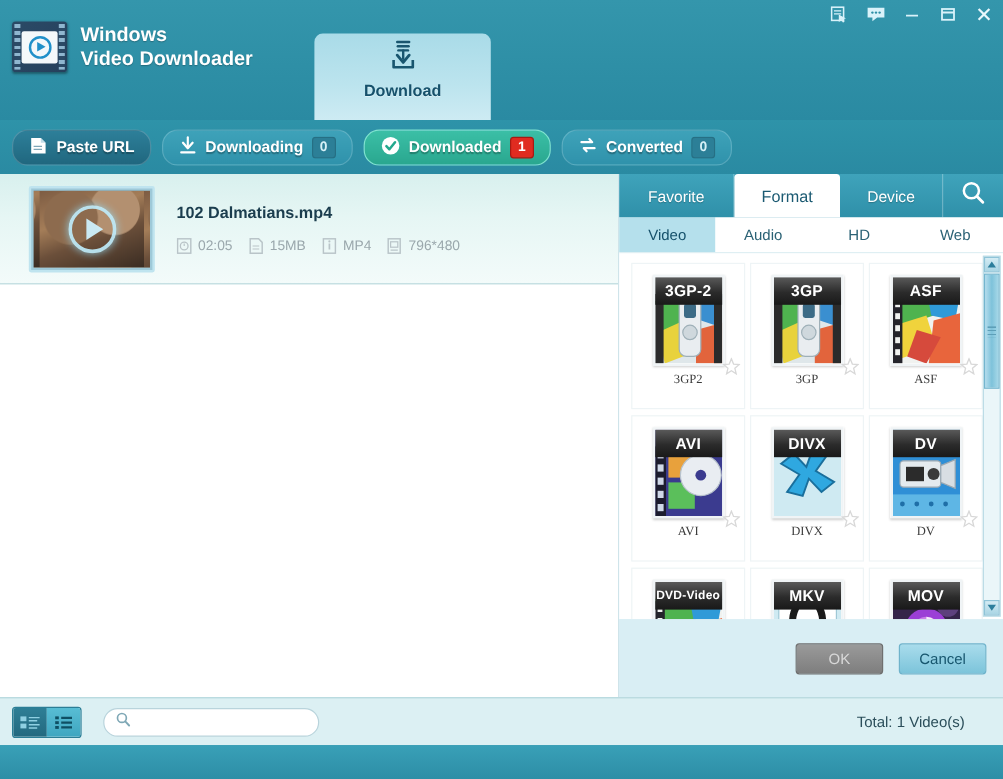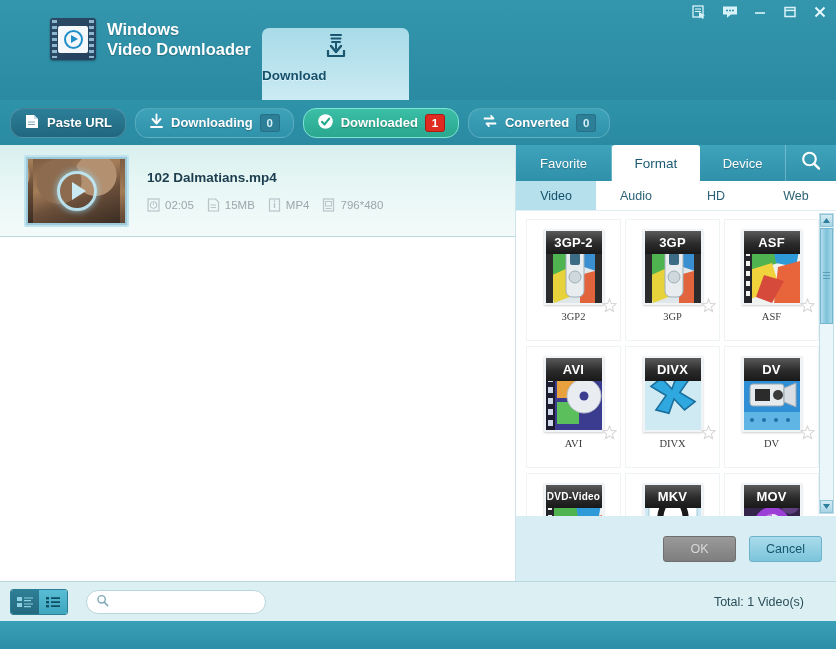--- a/index.html
+++ b/index.html
@@ -15,21 +15,21 @@
     overflow:hidden;
   }
 
   
   .titlebar{
     position:absolute; left:0; top:0; width:836px; height:100px;
     background:linear-gradient(180deg,#3496ac 0%,#2e8fa6 55%,#2a8aa2 100%);
   }
   .brand{
     position:absolute; left:10px; top:18px;
-    display:flex; align-items:center; gap:11px;margin-left:40px;
+    display:flex; align-items:center; gap:11px;
   }
   .logo{
     width:46px; height:42px; border-radius:3px;
     background:linear-gradient(135deg,#2b4a66,#25405c);
     position:relative;
     box-shadow:0 1px 2px rgba(0,0,0,.35);
     display:flex; align-items:center; justify-content:center;
   }
   .logo:before,.logo:after{
     content:""; position:absolute; top:2px; bottom:2px; width:5px;
@@ -56,21 +56,21 @@
 
   
   .wbtns{position:absolute; right:8px; top:3px; display:flex; align-items:center; gap:13px;}
   .wbtn{width:17px;height:17px;display:flex;align-items:center;justify-content:center;cursor:pointer;}
   .wbtn svg{display:block;}
 
   
   .maintabs{position:absolute; left:262px; top:28px; display:flex; align-items:flex-end; gap:0;}
   .mtab{
     width:147px; height:72px; padding-top:4px;
-    display:flex; flex-direction:column; justify-content:flex-start;
+    display:flex; flex-direction:column; align-items:center; justify-content:flex-start;
     gap:6px; cursor:pointer;
     border-radius:7px 7px 0 0;
   }
   .mtab.active{
     background:linear-gradient(180deg,#a9dbe8 0%,#bce4ee 60%,#cdebf3 100%);
   }
   .mtab .mlabel{font-size:13.5px;font-weight:bold;}
   .mtab.active .mlabel{color:#16516b; text-shadow:0 1px 0 rgba(255,255,255,.45);}
   .mtab:not(.active) .mlabel{color:#ffffff; text-shadow:0 1px 1px rgba(0,0,0,.25);}
   .mtab-icon{height:30px;display:flex;align-items:center;justify-content:center;}

